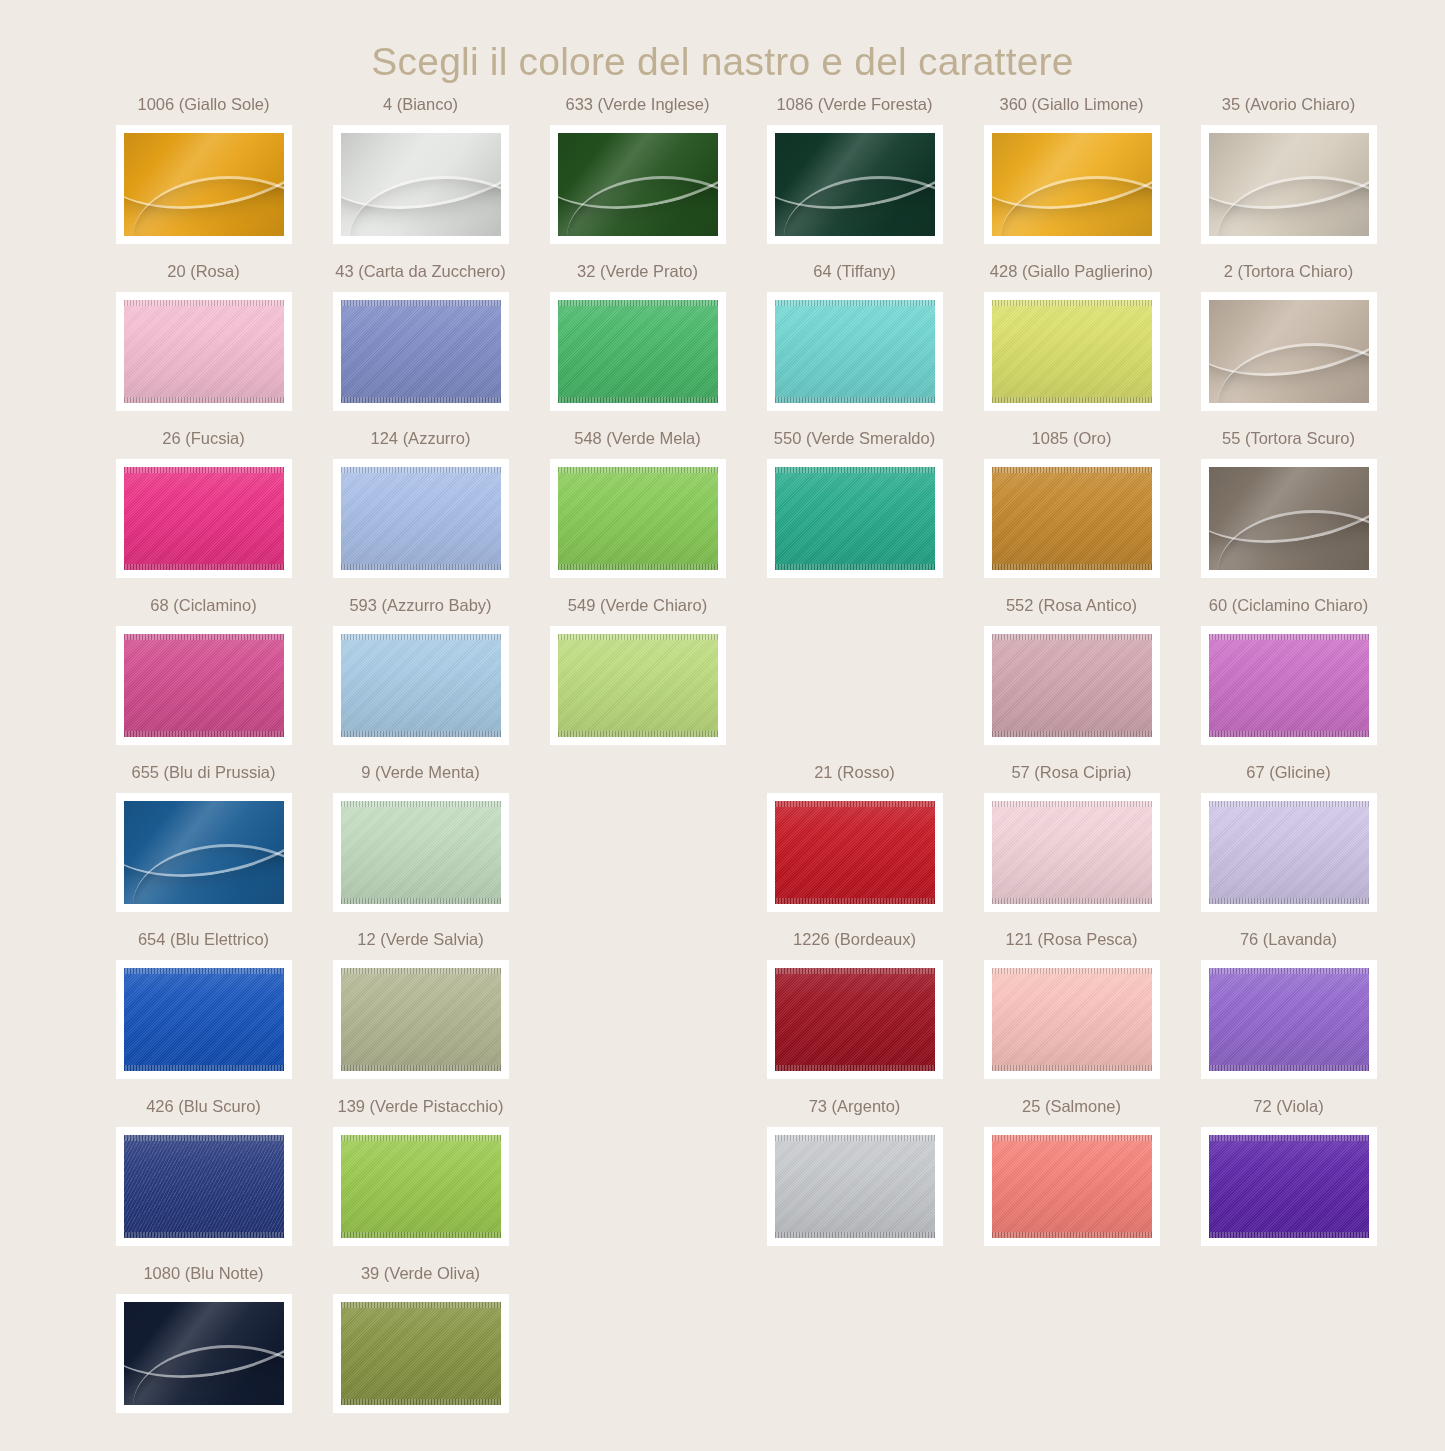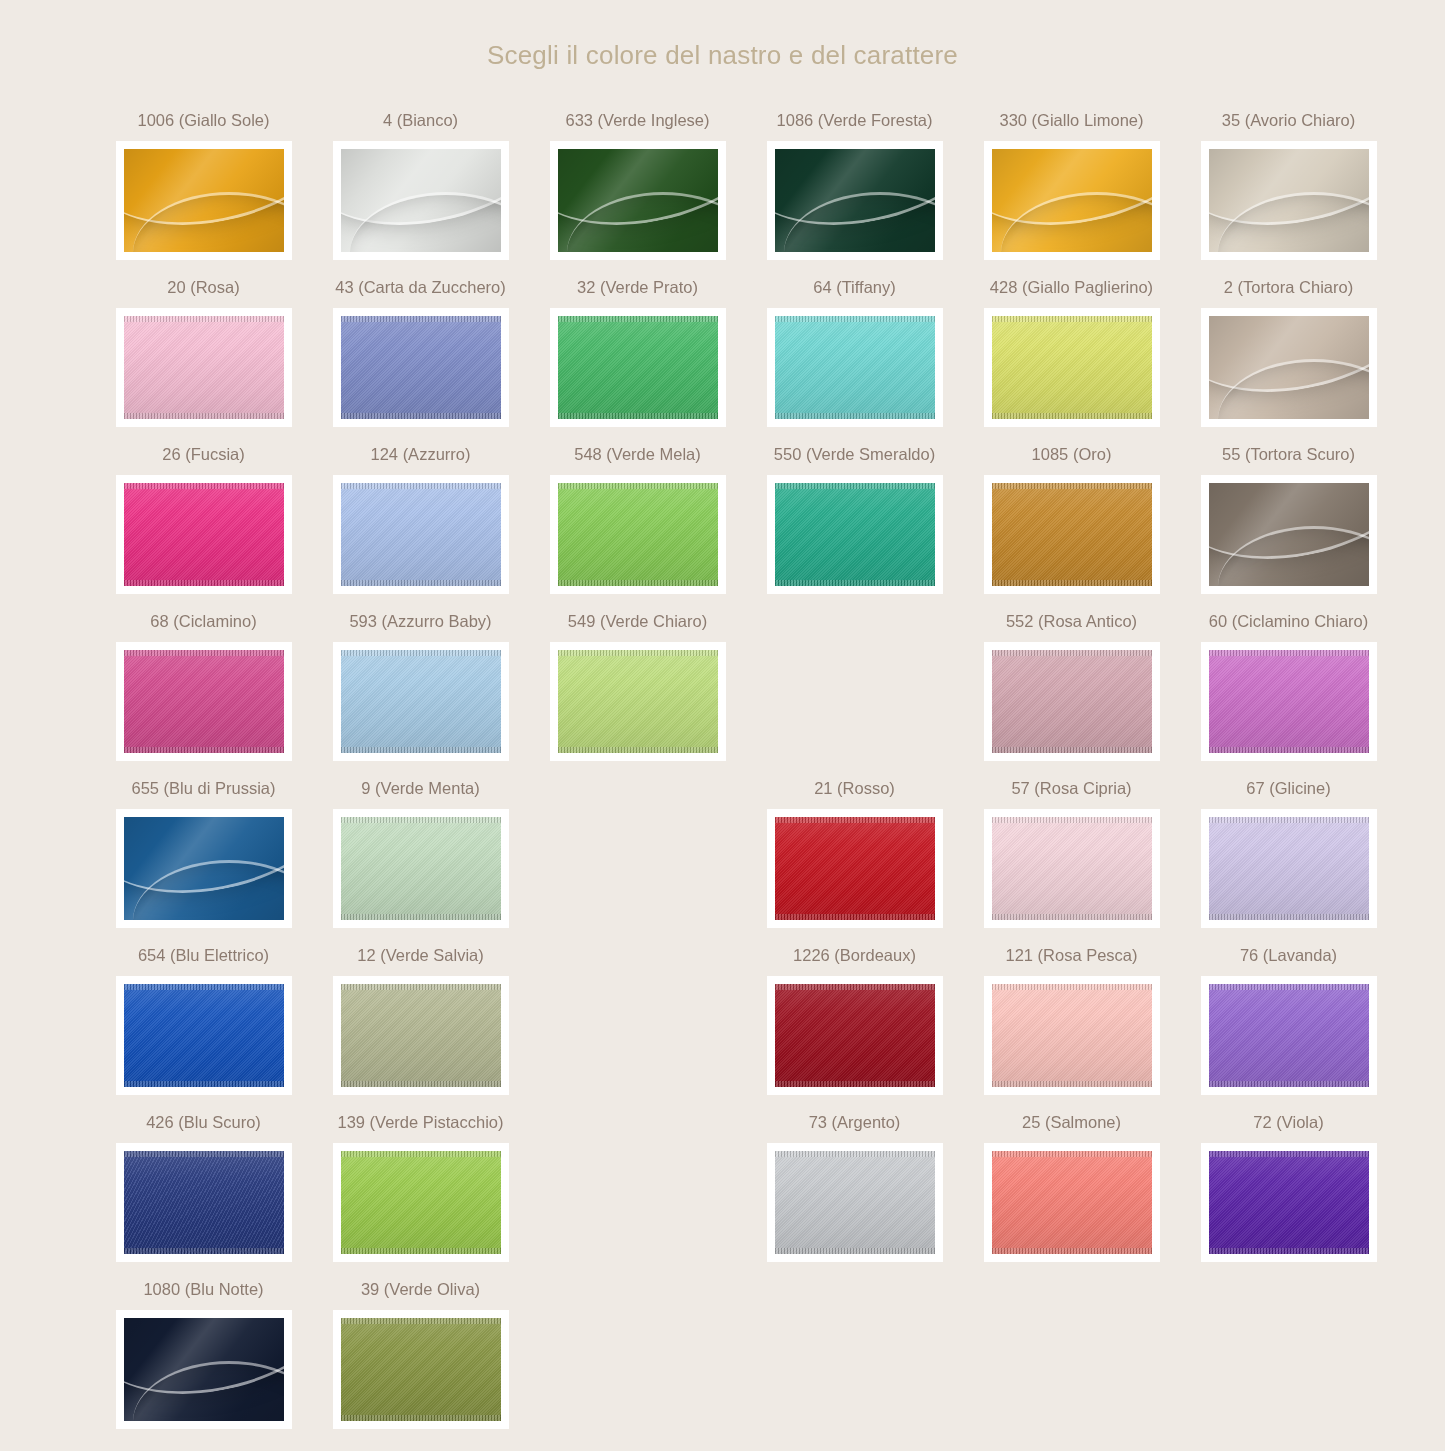--- a/index.html
+++ b/index.html
@@ -15,31 +15,31 @@
     overflow: hidden;
   }
   .page {
     position: relative;
     width: 1445px;
     height: 1451px;
     box-sizing: border-box;
   }
   .page-title {
     text-align: center;
-    font-size: 26px;
+    font-size: 39px;
     font-weight: 400;
     color: #bfb094;
     letter-spacing: 0.2px;
     margin: 0;
     padding-top: 41px;
     line-height: 1.1;
   }
   .grid {
     position: absolute;
-    top: 112px;
+    top: 96px;
     left: 95px;
     width: 1255px;
     display: grid;
     grid-template-columns: repeat(6, 217px);
     grid-auto-rows: 167px;
     column-gap: 0;
     row-gap: 0;
   }
   .cell {
     width: 217px;
@@ -225,21 +225,21 @@
         <div class="swatch-card">
           <div class="swatch-img curved">
             <div class="fill" style="background: rgb(18, 58, 43);"></div>
             <div class="diag"></div>
             <div class="curve-a"></div>
             <div class="curve-b"></div>
           </div>
         </div>
       </div>
       <div class="cell">
-        <div class="swatch-label">330 (Giallo Limone)</div>
+        <div class="swatch-label">360 (Giallo Limone)</div>
         <div class="swatch-card">
           <div class="swatch-img curved">
             <div class="fill" style="background: rgb(238, 174, 34);"></div>
             <div class="diag"></div>
             <div class="curve-a"></div>
             <div class="curve-b"></div>
           </div>
         </div>
       </div>
       <div class="cell">

